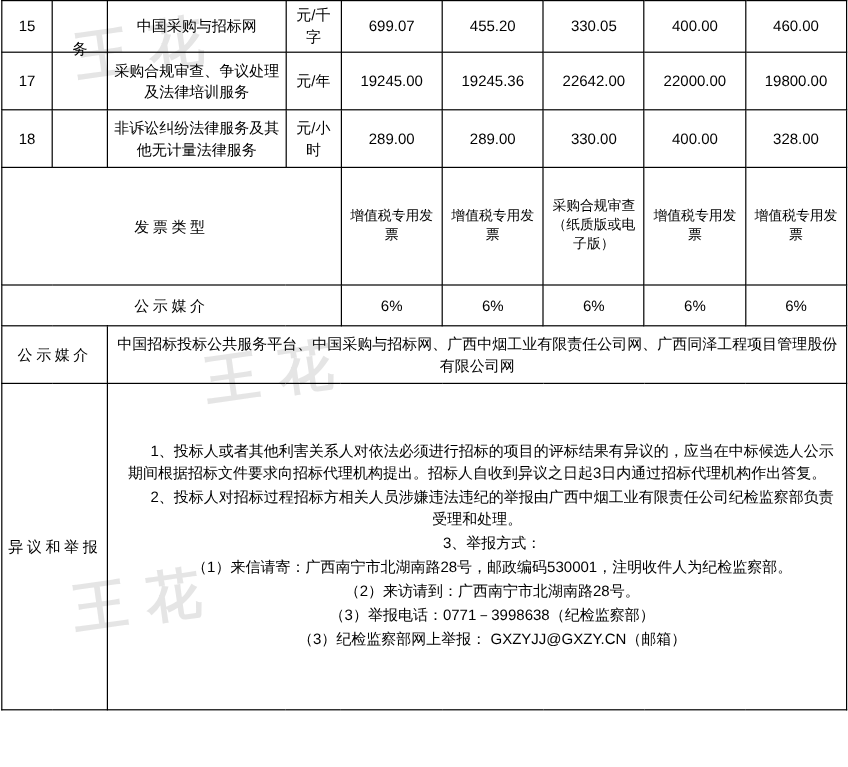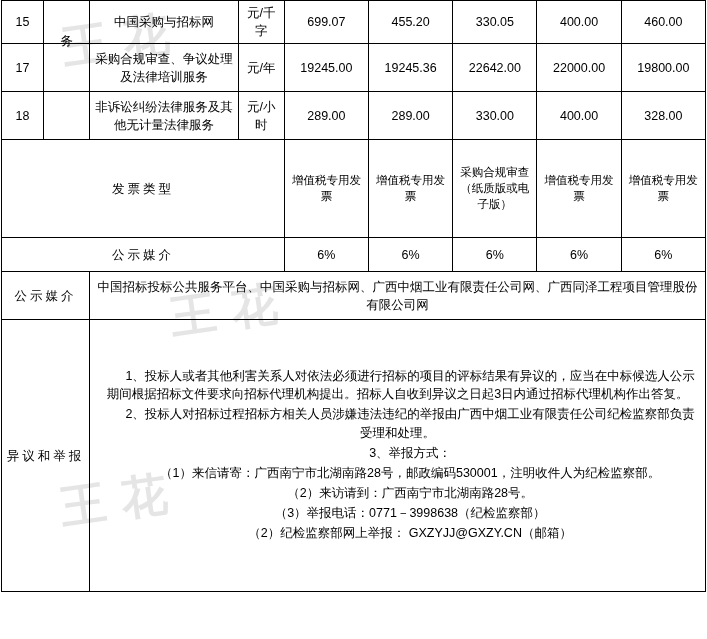--- a/index.html
+++ b/index.html
@@ -172,18 +172,18 @@
 
       <tr style="height:272px;">
         <td colspan="2" class="label-cell">异议和举报</td>
         <td colspan="7" class="objection-text">
           <p class="ind2">1、投标人或者其他利害关系人对依法必须进行招标的项目的评标结果有异议的，应当在中标候选人公示期间根据招标文件要求向招标代理机构提出。招标人自收到异议之日起3日内通过招标代理机构作出答复。</p>
           <p class="ind2">2、投标人对招标过程招标方相关人员涉嫌违法违纪的举报由广西中烟工业有限责任公司纪检监察部负责受理和处理。</p>
           <p class="ind2">3、举报方式：</p>
           <p class="ind2">（1）来信请寄：广西南宁市北湖南路28号，邮政编码530001，注明收件人为纪检监察部。</p>
           <p class="ind2">（2）来访请到：广西南宁市北湖南路28号。</p>
           <p class="ind2">（3）举报电话：0771－3998638（纪检监察部）</p>
-          <p class="ind2">（2）纪检监察部网上举报： GXZYJJ@GXZY.CN（邮箱）</p>
+          <p class="ind2">（3）纪检监察部网上举报： GXZYJJ@GXZY.CN（邮箱）</p>
         </td>
       </tr>
     </tbody>
   </table>
 </div>
 
 </body></html>

